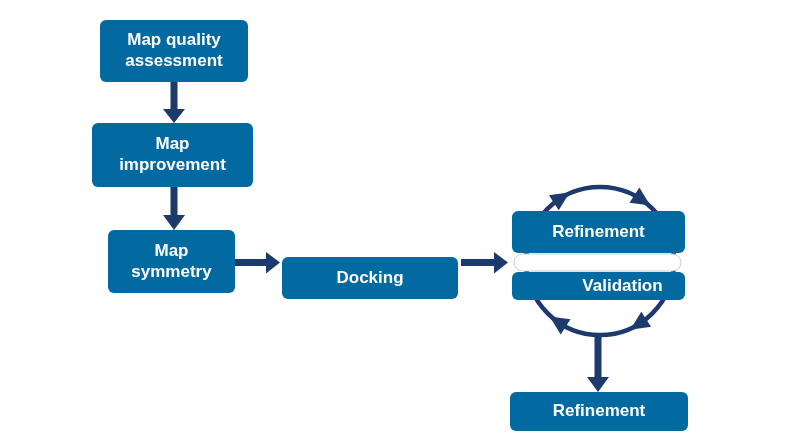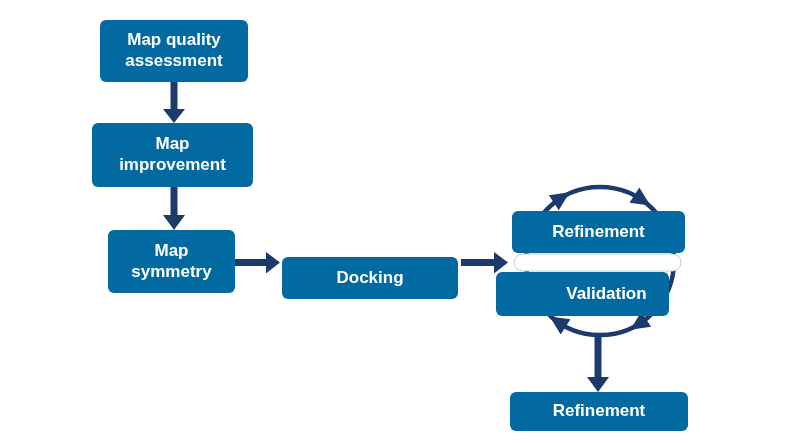--- a/index.html
+++ b/index.html
@@ -21,21 +21,21 @@
     white-space:pre-line;
     box-sizing:border-box;
     border-radius:6px;
   }
   .b1{left:100px;top:20px;width:148px;height:62px;}
   .b2{left:92px;top:123px;width:161px;height:64px;}
   .b3{left:108px;top:230px;width:127px;height:63px;}
   .b4{left:282px;top:210px;width:176px;height:42px;}
   .b5{left:282px;top:257px;width:176px;height:42px;text-align:right;}
   .b6{left:512px;top:211px;width:173px;height:42px;}
-  .b7{left:496px;top:272px;width:173px;height:44px;padding-left:48px;}
+  .b7{left:512px;top:272px;width:173px;height:28px;padding-left:48px;}
   .b8{left:510px;top:392px;width:178px;height:39px;}
 </style>
 </head>
 <body>
 
 <div class="canvas">
 
   <svg class="arrow-layer" width="800" height="443" viewBox="0 0 800 443" xmlns="http://www.w3.org/2000/svg">
 
     <g>

